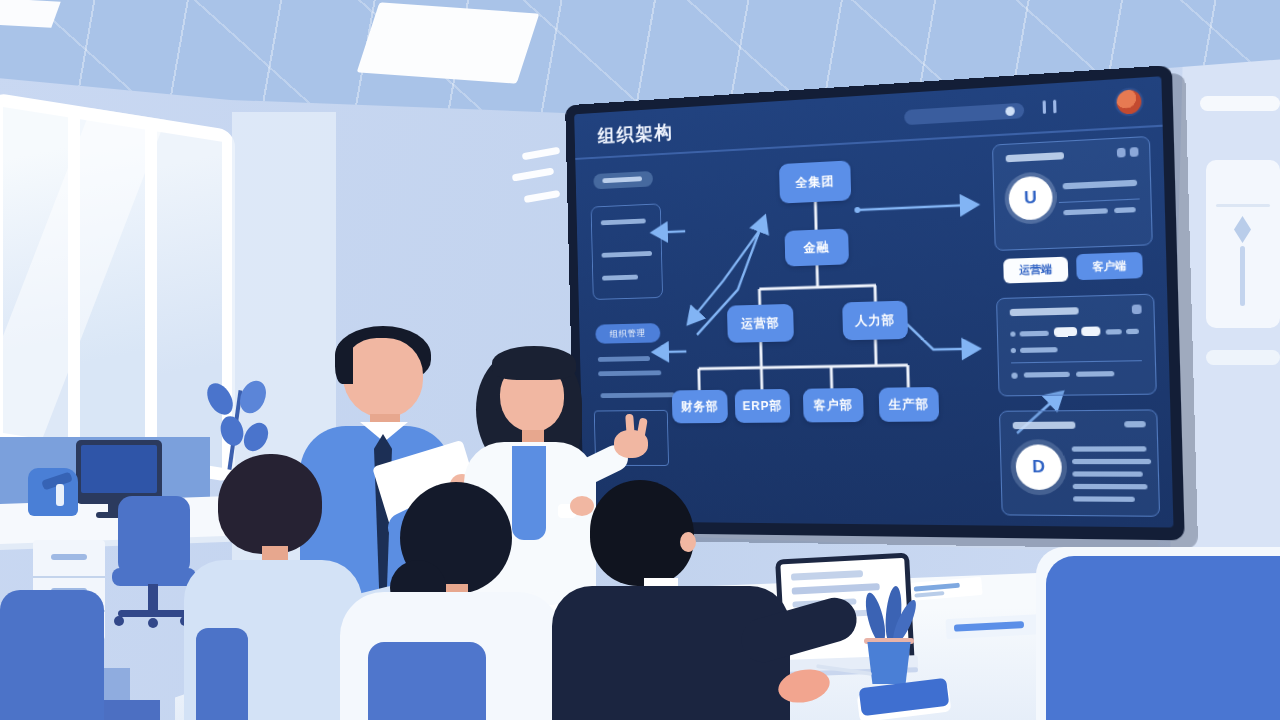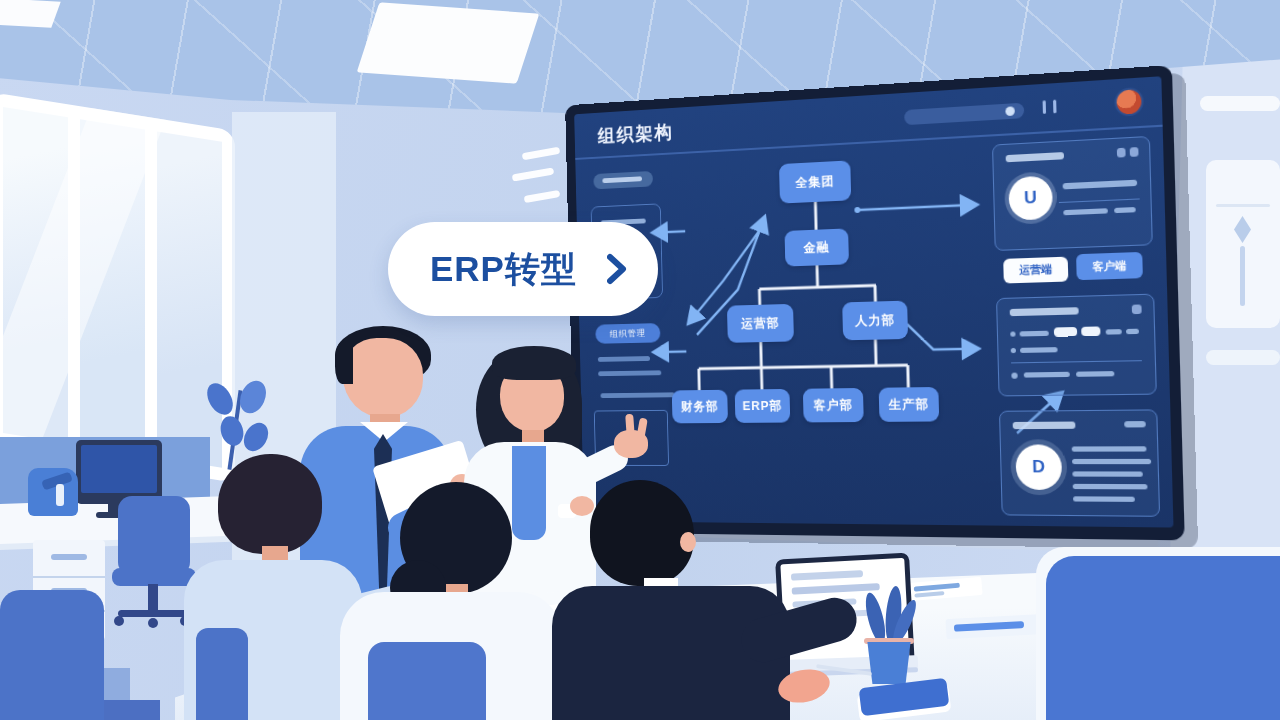--- a/index.html
+++ b/index.html
@@ -223,26 +223,20 @@
     <div class="a" style="left:116px;top:118px;width:66px;height:26px;background:#f7fafd;border-radius:13px;transform:rotate(-26deg)"></div>
     <div class="a skin" style="left:166px;top:94px;width:34px;height:28px;border-radius:45%"></div>
     <div class="a skin" style="left:190px;top:82px;width:8px;height:22px;border-radius:4px;transform:rotate(10deg)"></div>
     <div class="a skin" style="left:178px;top:78px;width:8px;height:24px;border-radius:4px;transform:rotate(-4deg)"></div>
     <div class="a" style="left:110px;top:168px;width:18px;height:14px;background:#fff;border-radius:4px"></div>
     <div class="a skin" style="left:122px;top:160px;width:24px;height:20px;border-radius:50%"></div>
     <div class="a" style="left:42px;top:274px;width:92px;height:12px;background:#222f4e"></div>
     <div class="a" style="left:44px;top:286px;width:90px;height:38px;background:#3f66b5;border-radius:4px"></div>
   </div>
 
-  <div class="a" style="left:388px;top:222px;width:270px;height:94px;background:#fff;border-radius:47px;box-shadow:0 8px 20px rgba(40,70,140,.18);display:flex;align-items:center;padding-left:42px;gap:30px;box-sizing:border-box;z-index:40">
-    <span style="font-size:35px;font-weight:bold;color:#1c4fa0;letter-spacing:1px">ERP转型</span>
-    <svg width="20" height="32" viewBox="0 0 20 32">
-        <polyline points="3,4 16,16 3,28" fill="none" stroke="#1c4fa0" stroke-width="6" stroke-linecap="round" stroke-linejoin="round"></polyline>
-      </svg>
-  </div>
 
   <div class="a" style="left:175px;top:560px;width:1105px;height:160px;background:linear-gradient(180deg,#f7fafd 30%,#e6eef9);clip-path:polygon(0 86%,27% 22%,86% 6%,100% 30%,100% 100%,0 100%)"></div>
   <div class="a" style="left:492px;top:688px;width:12px;height:32px;background:#a9b9d6"></div>
 
   <div class="a" style="left:498px;top:608px;width:64px;height:16px;background:#fff;border-radius:2px;transform:rotate(-8deg)">
     <div class="a" style="left:6px;top:5px;width:40px;height:5px;background:#8fb2e6;border-radius:2px"></div>
   </div>
   <div class="a" style="left:908px;top:580px;width:74px;height:18px;background:#fff;border-radius:2px;transform:rotate(-5deg)">
     <div class="a" style="left:6px;top:4px;width:46px;height:5px;background:#7ea8e0;border-radius:2px"></div>
     <div class="a" style="left:6px;top:11px;width:30px;height:4px;background:#b9cde9;border-radius:2px"></div>

